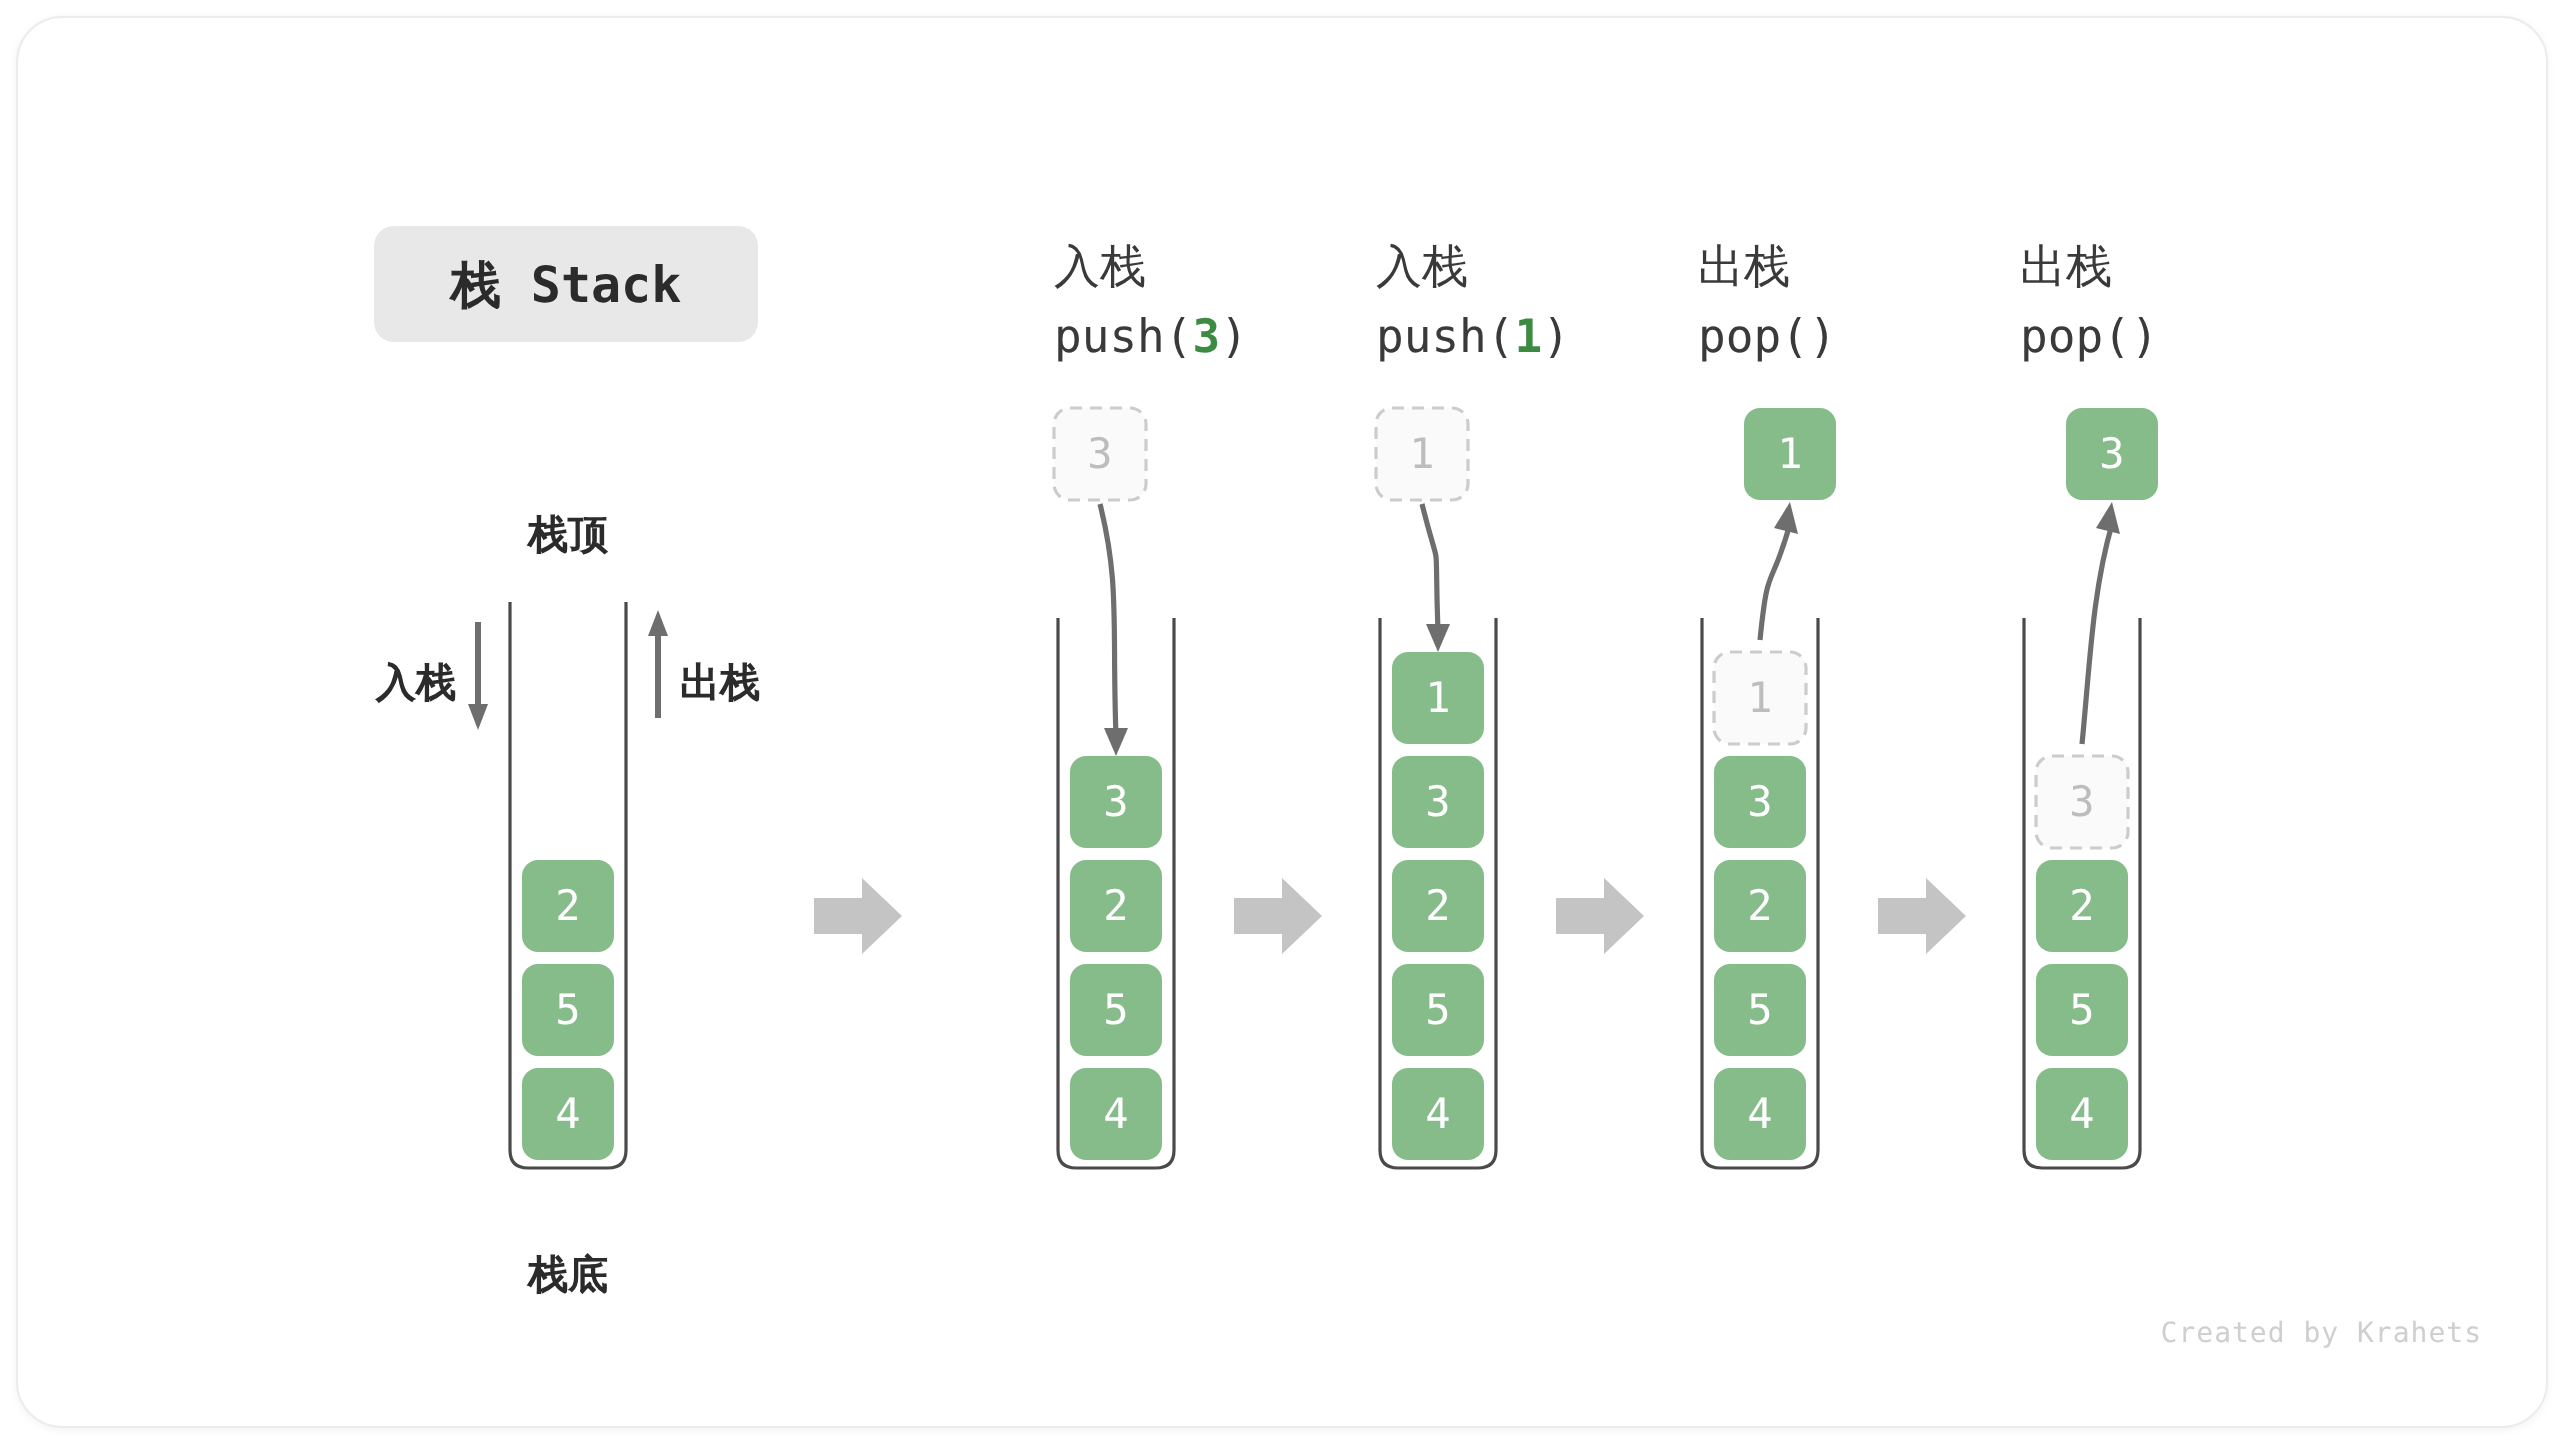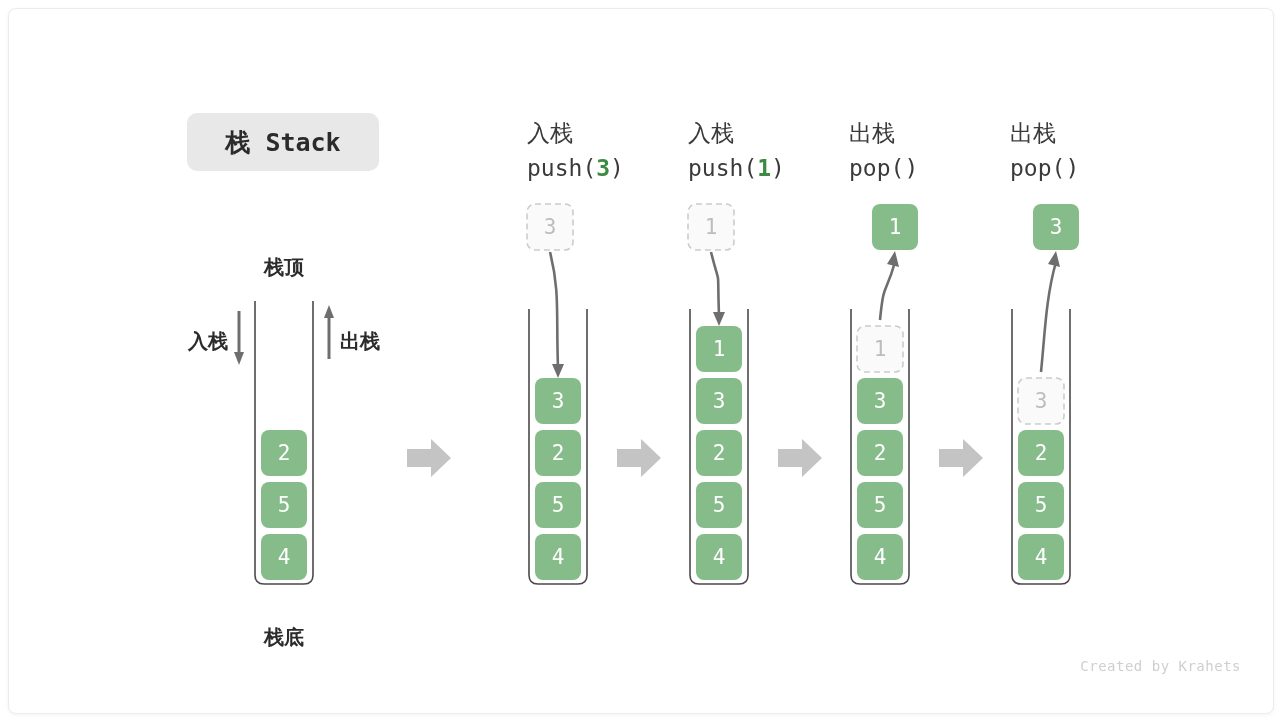--- a/index.html
+++ b/index.html
@@ -12,21 +12,21 @@
     font-family: "Liberation Sans", sans-serif;
   }
   #card {
     position: absolute;
     left: 8px;
     top: 8px;
     width: 1264px;
     height: 704px;
     background: #ffffff;
     border: 1px solid #ececec;
-    border-radius: 8px;
+    border-radius: 23px;
     box-shadow: 0 1px 4px rgba(0,0,0,0.05);
     overflow: hidden;
   }
   svg#diagram {
     position: absolute;
     left: 0;
     top: 0;
     display: block;
   }
   .cjk-bold {

